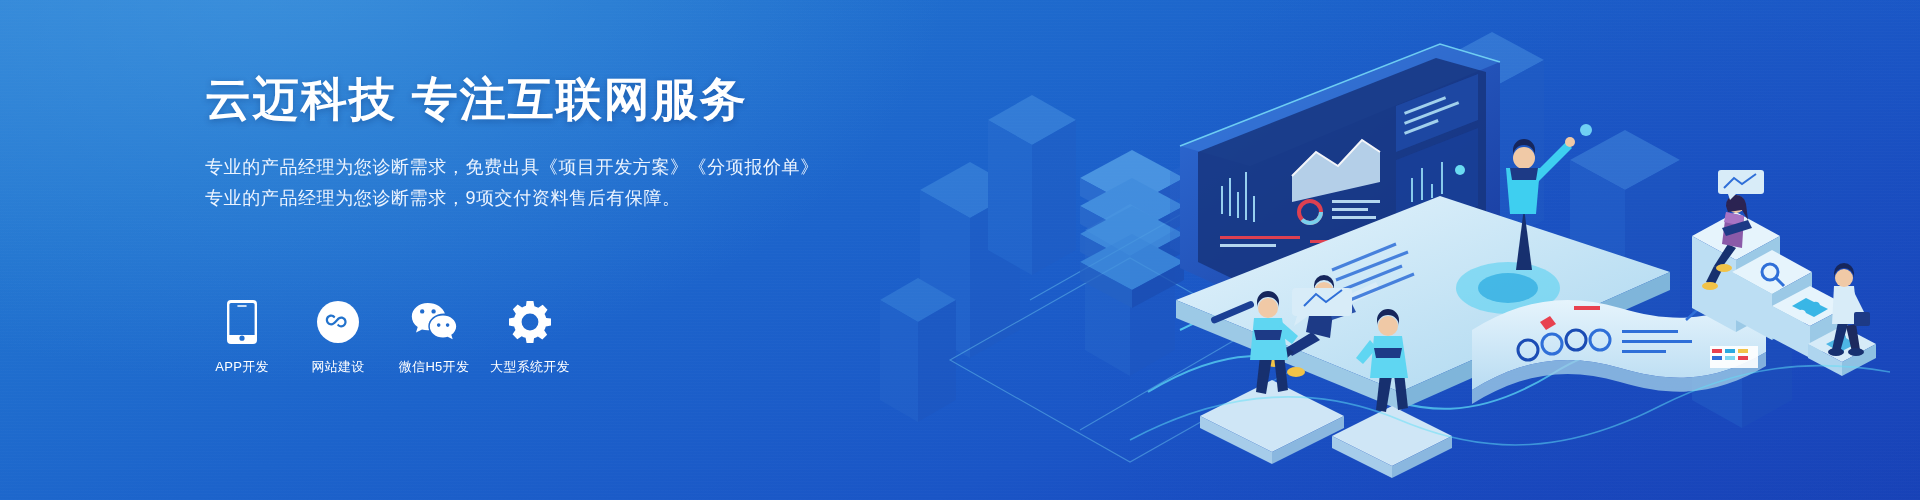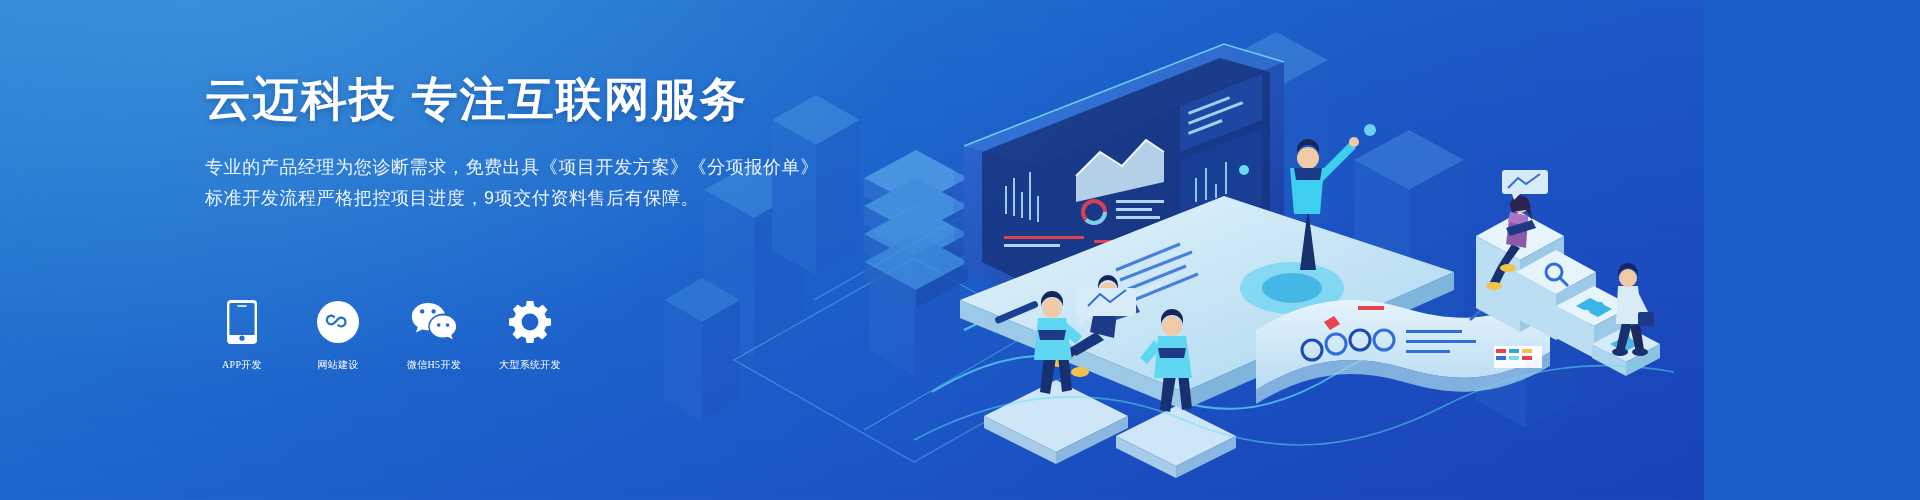--- a/index.html
+++ b/index.html
@@ -2,21 +2,21 @@
 <html><head>
 <meta charset="utf-8">
 <style>
   html,body{margin:0;padding:0;}
   body{
     width:1920px;height:500px;overflow:hidden;
     font-family:"Liberation Sans","DejaVu Sans",sans-serif;
     background:#1a5fc8;
   }
   .banner{
-    position:relative;width:1704px;height:500px;overflow:hidden;
+    position:relative;width:1920px;height:500px;overflow:hidden;
     background:
       radial-gradient(ellipse 1100px 700px at 14% -10%, rgba(74,160,226,.55) 0%, rgba(74,160,226,0) 62%),
       radial-gradient(ellipse 900px 600px at 88% 62%, rgba(26,74,186,.55) 0%, rgba(26,74,186,0) 70%),
       linear-gradient(157deg,#2d81d6 0%,#2173cf 20%,#1c63cb 44%,#1a55c6 68%,#1845bd 88%,#1740b6 100%);
   }
   
   .banner:before{
     content:"";position:absolute;inset:0;pointer-events:none;
     background:repeating-linear-gradient(0deg,rgba(255,255,255,.012) 0px,rgba(255,255,255,.012) 1px,rgba(0,0,0,0) 1px,rgba(0,0,0,0) 3px);
   }
@@ -31,36 +31,36 @@
   }
   .sub{color:#ecf4ff;font-size:18px;line-height:1.72;letter-spacing:.6px;margin:0;font-weight:normal;}
   .sub .line{display:block;white-space:nowrap;}
 
   
   .services{position:absolute;left:205px;top:300px;display:flex;align-items:flex-start;z-index:6;}
   .svc{display:flex;flex-direction:column;align-items:center;width:74px;margin-right:22px;cursor:pointer;}
   .svc:last-child{margin-right:12px;text-align:center;}
   .svc .glyph{height:44px;display:flex;align-items:center;justify-content:center;margin-bottom:14px;}
   .svc .glyph svg{display:block;fill:#ffffff;}
-  .svc .lbl{color:#ffffff;font-size:10px;white-space:nowrap;letter-spacing:.3px;font-family:Liberation Serif, serif;}
+  .svc .lbl{color:#ffffff;font-size:13px;white-space:nowrap;letter-spacing:.3px;}
 
   
   .art{position:absolute;right:0;top:0;width:1040px;height:500px;z-index:4;}
   .art svg{display:block;width:100%;height:100%;}
 </style>
 </head>
 <body>
 
 <div class="banner">
 
   <div class="copy">
     <h1 class="headline">云迈科技 专注互联网服务</h1>
     <p class="sub">
       <span class="line">专业的产品经理为您诊断需求，免费出具《项目开发方案》《分项报价单》</span>
-      <span class="line">标准开发流程严格把控项目进度，9项交付资料售后有保障。</span>
+      <span class="line">专业的产品经理为您诊断需求，9项交付资料售后有保障。</span>
     </p>
   </div>
 
   <div class="services">
 
     <div class="svc">
       <span class="glyph">
         <svg width="30" height="44" viewBox="0 0 30 44" aria-hidden="true">
           <path d="M4 0h22a4 4 0 0 1 4 4v36a4 4 0 0 1-4 4H4a4 4 0 0 1-4-4V4a4 4 0 0 1 4-4zm0 3a1.6 1.6 0 0 0-1.6 1.6v30.3h25.2V4.6A1.6 1.6 0 0 0 26 3H4zm11 32.6a2.6 2.6 0 1 0 0 5.2 2.6 2.6 0 0 0 0-5.2zM11 5.2h8a.8.8 0 0 1 0 1.6h-8a.8.8 0 0 1 0-1.6z"></path>
         </svg>

